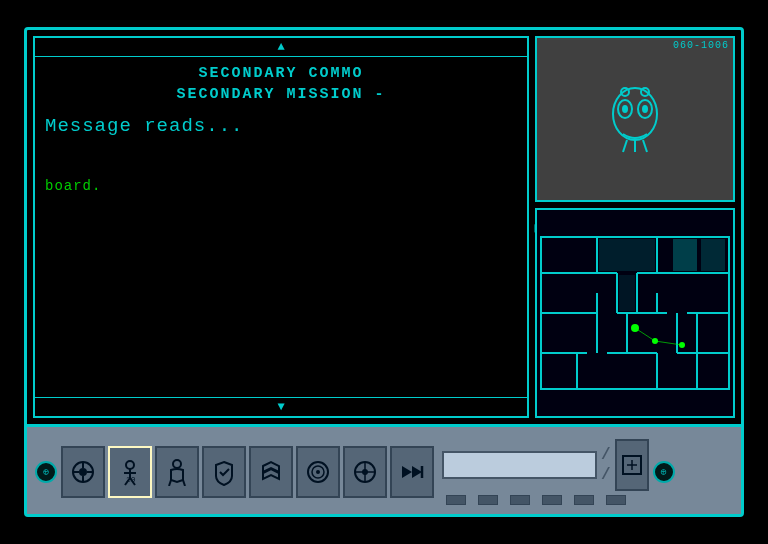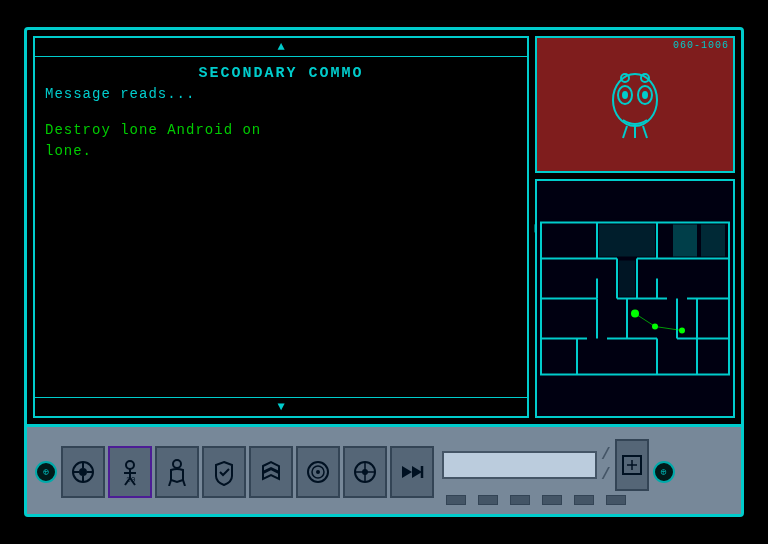--- a/index.html
+++ b/index.html
@@ -82,21 +82,21 @@
       color: #00cccc;
       font-size: 15px;
       font-weight: bold;
       text-align: center;
       letter-spacing: 2px;
       margin-bottom: 12px;
     }
 
     .msg-reads {
       color: #00cccc;
-      font-size: 14px;
+      font-size: 19px;
       margin-bottom: 18px;
       letter-spacing: 1px;
     }
 
     .msg-body {
       color: #00cc00;
       font-size: 14px;
       letter-spacing: 1px;
       line-height: 1.5;
       margin-bottom: 14px;
@@ -110,22 +110,22 @@
 
     
     .right-panel {
       width: 200px;
       display: flex;
       flex-direction: column;
       gap: 6px;
     }
 
     .portrait-panel {
-      height: 137px;
-      background: #7f1d1d;
+      height: 166px;
+      background: #404040;
       border: 2px solid #00cccc;
       display: flex;
       align-items: center;
       justify-content: center;
       position: relative;
     }
 
     .portrait-top-bar {
       position: absolute;
       top: 0;
@@ -160,24 +160,25 @@
 
 <div class="screen">
   <div class="top-area">
 
     <div class="message-panel">
       <div class="scroll-btn-top">
         <span class="arrow-up">▲</span>
       </div>
       <div class="message-content">
         <div class="msg-title">SECONDARY COMMO</div>
+        <div class="msg-subtitle">SECONDARY MISSION -</div>
         <div class="msg-reads">Message reads...</div>
         <div class="msg-body">
-          <span>Destroy lone Android on</span><br>
-          <span>lone.</span>
+          <br>
+          <span>board.</span>
         </div>
       </div>
       <div class="scroll-btn-bottom">
         <span class="arrow-down">▼</span>
       </div>
 
       <div style="position:absolute; right:-16px; top:50%; transform:translateY(-50%); color:#00cccc; font-size:14px;">▶</div>
     </div>
 
     <div class="right-panel">
@@ -263,21 +264,21 @@
           <svg width="28" height="28" viewBox="0 0 28 28">
             <circle cx="14" cy="14" r="10" fill="none" stroke="#001122" stroke-width="2"></circle>
             <circle cx="14" cy="14" r="4" fill="#001122"></circle>
             <line x1="14" y1="4" x2="14" y2="10" stroke="#001122" stroke-width="2"></line>
             <line x1="14" y1="18" x2="14" y2="24" stroke="#001122" stroke-width="2"></line>
             <line x1="4" y1="14" x2="10" y2="14" stroke="#001122" stroke-width="2"></line>
             <line x1="18" y1="14" x2="24" y2="14" stroke="#001122" stroke-width="2"></line>
           </svg>
         </div>
 
-        <div style="width:44px;height:52px;background:#556677;border:2px solid #4c1d95;display:flex;align-items:center;justify-content:center;cursor:pointer;">
+        <div style="width:44px;height:52px;background:#556677;border:2px solid #fef9c3;display:flex;align-items:center;justify-content:center;cursor:pointer;">
           <svg width="28" height="28" viewBox="0 0 28 28">
             <circle cx="14" cy="7" r="4" fill="none" stroke="#001122" stroke-width="2"></circle>
             <line x1="14" y1="11" x2="14" y2="20" stroke="#001122" stroke-width="2"></line>
             <line x1="8" y1="15" x2="20" y2="15" stroke="#001122" stroke-width="2"></line>
             <line x1="14" y1="20" x2="9" y2="27" stroke="#001122" stroke-width="2"></line>
             <line x1="14" y1="20" x2="19" y2="27" stroke="#001122" stroke-width="2"></line>
             <text x="10" y="24" font-size="8" fill="#001122">20</text>
           </svg>
         </div>
 

